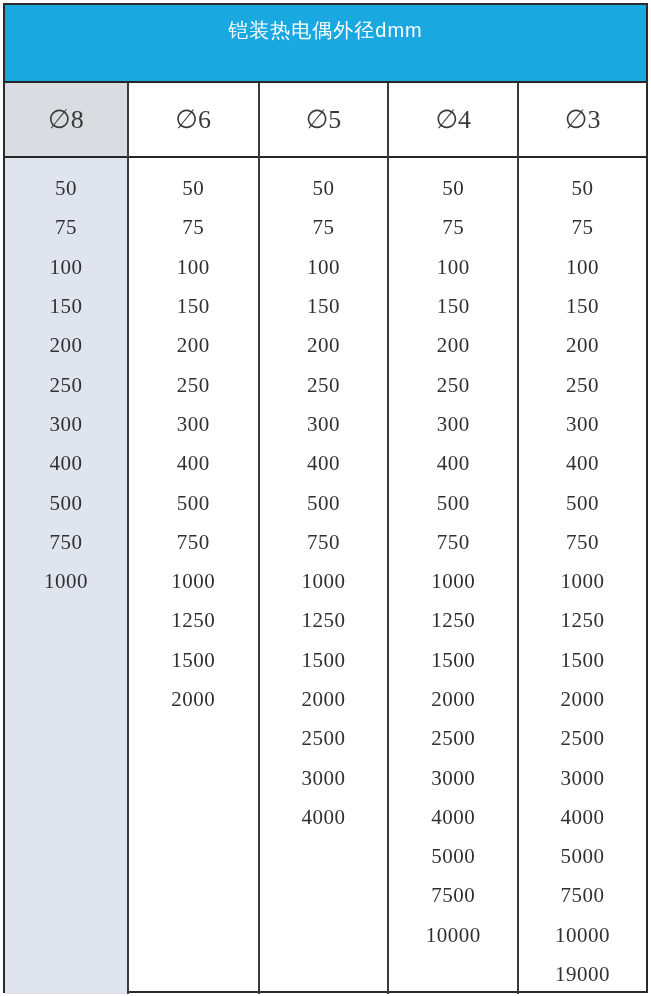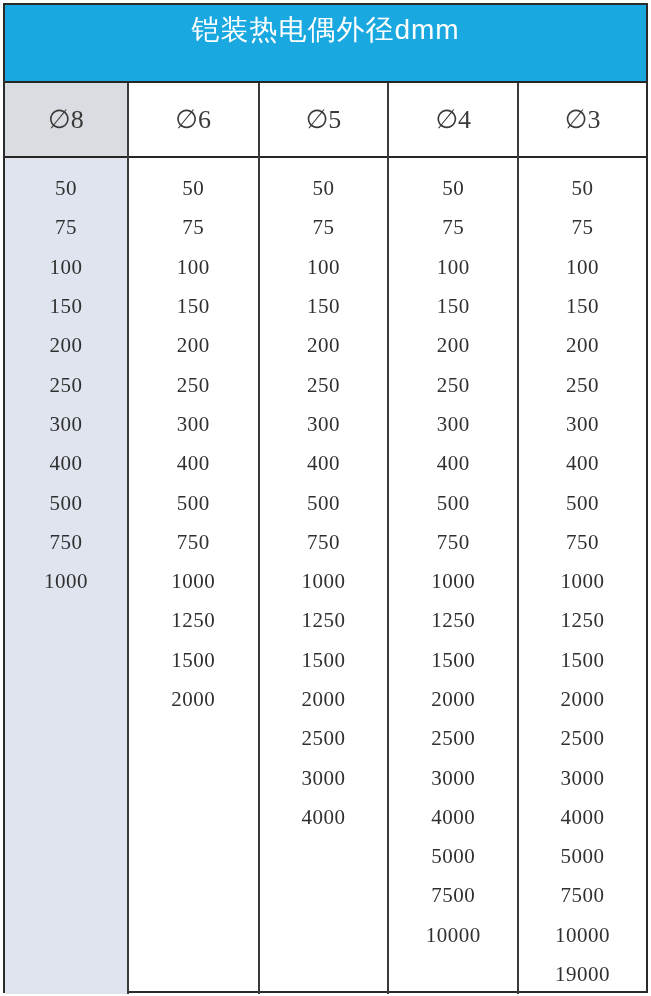--- a/index.html
+++ b/index.html
@@ -32,21 +32,21 @@
     background: #1aa8e0;
     border-bottom: 2px solid #262626;
     display: flex;
     align-items: center;
     justify-content: center;
     padding-bottom: 26px;
   }
   .title-band span {
     color: #ffffff;
     font-family: "Liberation Sans", sans-serif;
-    font-size: 28px;
+    font-size: 20px;
     font-weight: 500;
     letter-spacing: 1px;
   }
   .grid {
     display: grid;
     grid-template-columns: 123fr 130fr 129fr 129fr 126fr;
     height: calc(100% - 78px);
   }
   .col {
     display: flex;

